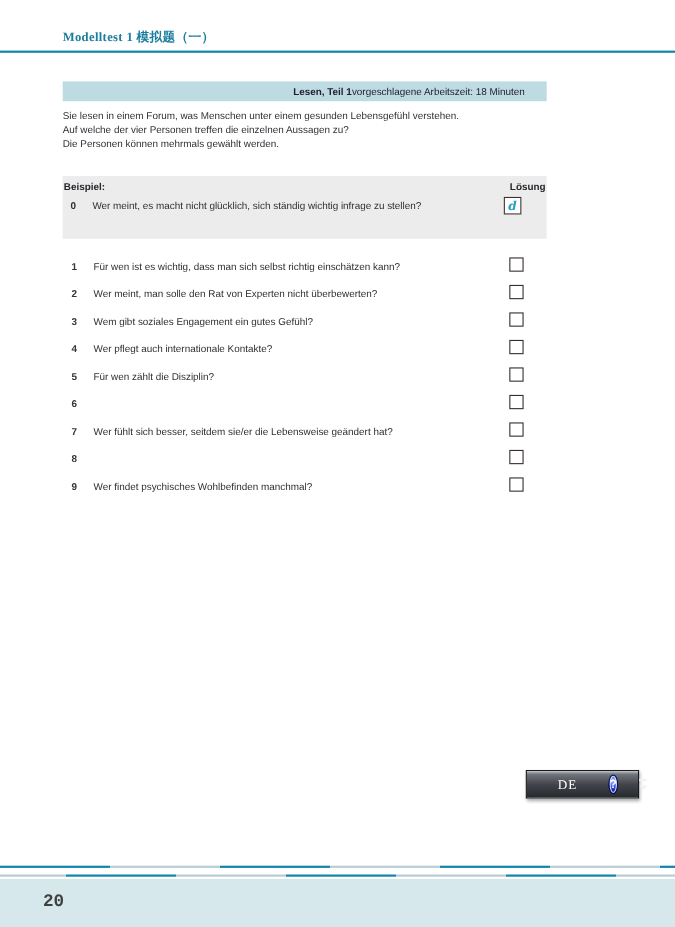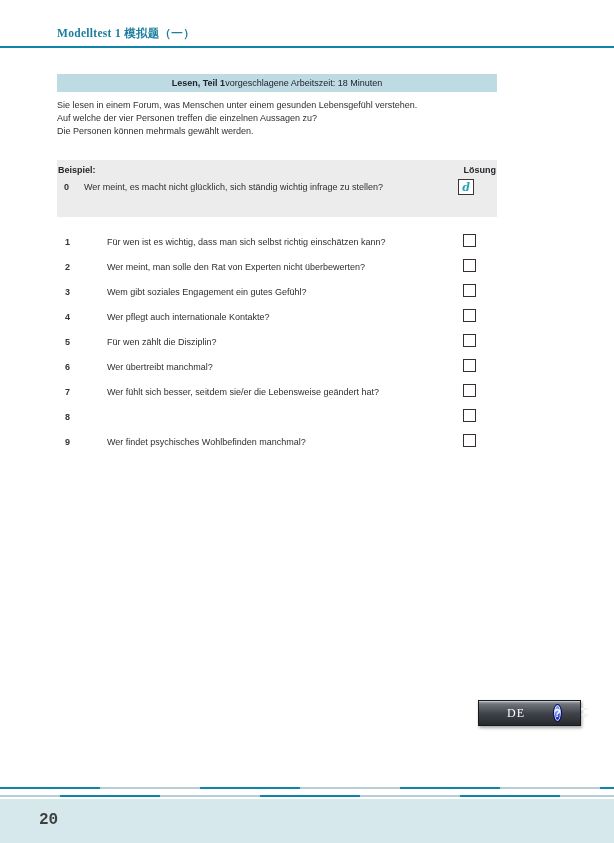--- a/index.html
+++ b/index.html
@@ -21,21 +21,21 @@
   }
   .title-rule {
     position:absolute; left:0; top:46px; width:614px; height:2px;
     background:#0f85a8;
   }
 
   
   .section-bar {
     position:absolute; left:57px; top:74px; width:440px; height:18px;
     background:#bedbe3;
-    display:flex; justify-content:center; align-items:center;
+    display:flex; justify-content:flex-end; align-items:center;
     padding:0 20px; font-size:9px; color:#22222c;
   }
   .section-title { font-weight:bold; }
 
   
   .instructions {
     position:absolute; left:57px; top:99px; width:445px;
     font-size:9px; line-height:13px; color:#303036;
   }
 
@@ -61,21 +61,21 @@
     font-family:"DejaVu Serif", serif; font-style:italic; font-weight:bold;
     font-size:11px; color:#27a2bd;
   }
 
   
   .questions { position:absolute; left:57px; top:230px; width:440px; }
   .q-row { position:relative; height:25px; font-size:9px; }
   .q-num {
     position:absolute; left:8px; top:7px; font-weight:bold; color:#34343a;
   }
-  .q-text { position:absolute; left:28px; top:7px; width:365px;margin-left:22px; }
+  .q-text { position:absolute; left:28px; top:7px; width:365px; }
   .q-check {
     position:absolute; right:21px; top:4px;
     width:13px; height:13px; background:#ffffff;
     border:1.4px solid #352f2d;
     cursor:pointer;
   }
 
   
   .lang-bar {
     position:absolute; left:478px; top:700px; width:103px; height:26px;
@@ -185,21 +185,20 @@
     <span class="q-text">Wer pflegt auch internationale Kontakte?</span>
     <span class="q-check"></span>
   </div>
   <div class="q-row">
     <span class="q-num">5</span>
     <span class="q-text">Für wen zählt die Disziplin?</span>
     <span class="q-check"></span>
   </div>
   <div class="q-row">
     <span class="q-num">6</span>
-    <span class="q-text">Wer übertreibt manchmal?</span>
     <span class="q-check"></span>
   </div>
   <div class="q-row">
     <span class="q-num">7</span>
     <span class="q-text">Wer fühlt sich besser, seitdem sie/er die Lebensweise geändert hat?</span>
     <span class="q-check"></span>
   </div>
   <div class="q-row">
     <span class="q-num">8</span>
     <span class="q-check"></span>

